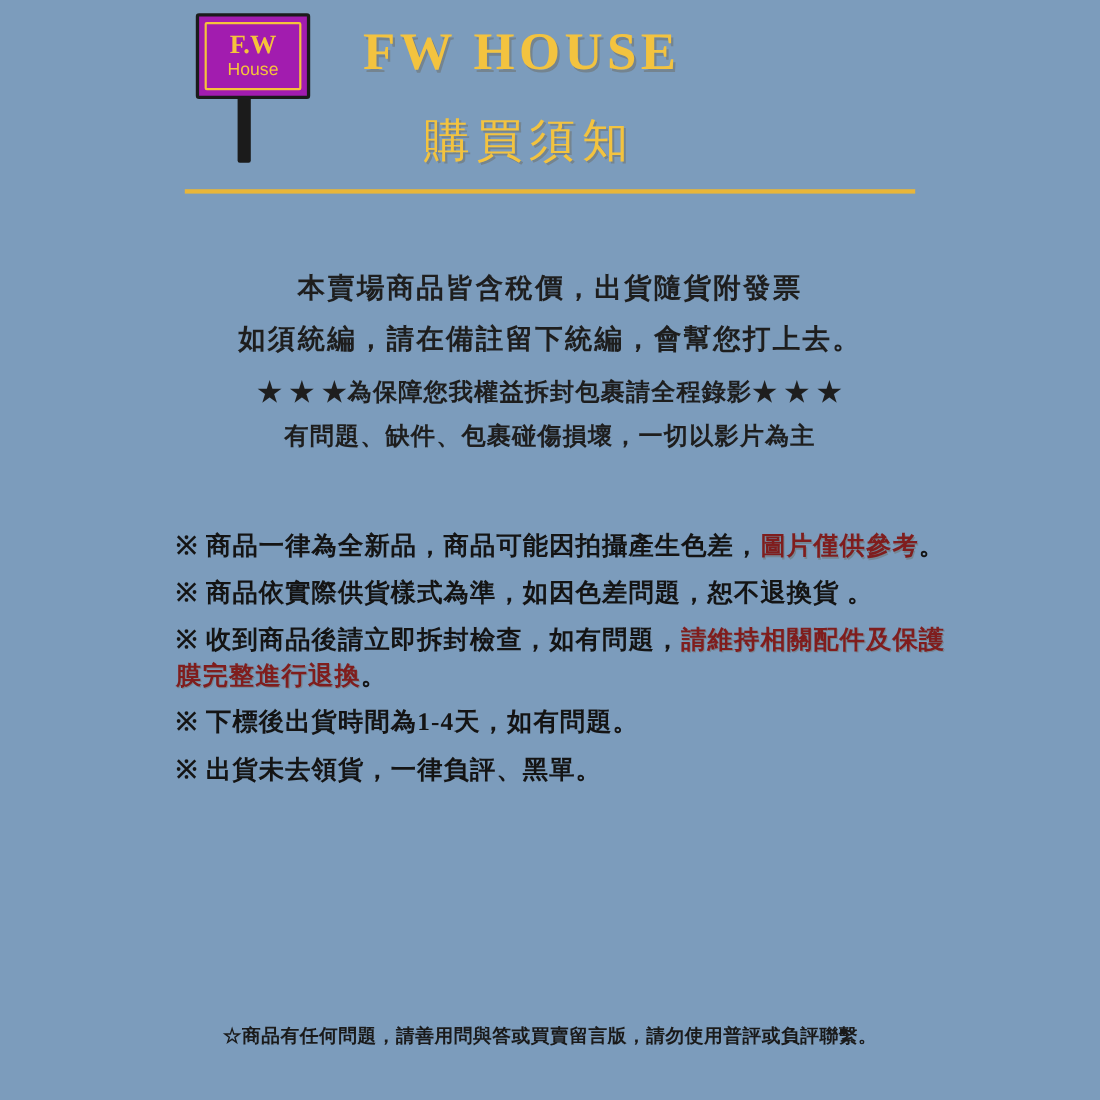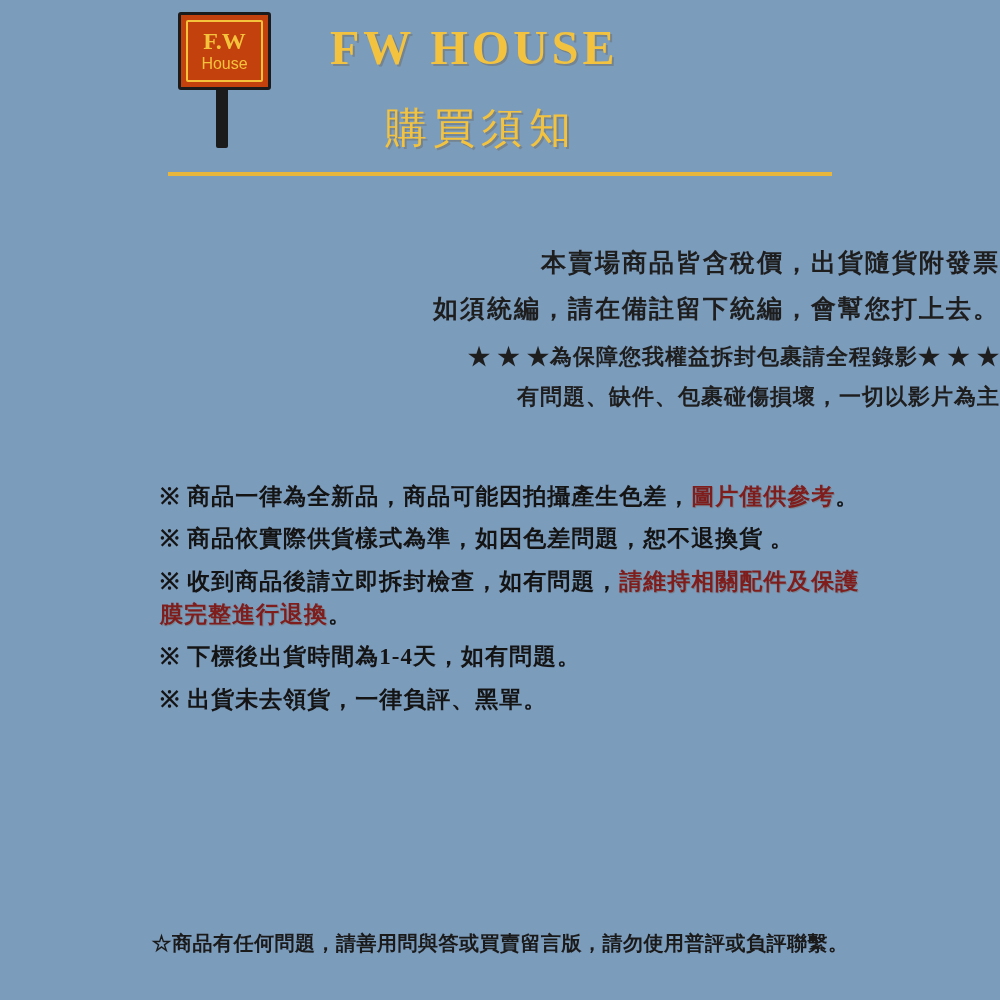--- a/index.html
+++ b/index.html
@@ -27,23 +27,23 @@
     position: absolute;
     left: 168px;
     top: 8px;
     width: 130px;
     height: 150px;
   }
   .logo-board {
     position: absolute;
     left: 10px;
     top: 4px;
-    width: 93px;
+    width: 104px;
     height: 78px;
-    background: #c2410c;
+    background: #a21caf;
     border: 3px solid #1b1b1b;
     border-radius: 3px;
     box-sizing: border-box;
   }
   .logo-inner {
     position: absolute;
     left: 5px;
     top: 5px;
     right: 5px;
     bottom: 5px;
@@ -123,21 +123,21 @@
     font-family: "Liberation Serif", serif;
     text-shadow: 1px 1px 0 rgba(120,20,10,0.25);
   }
 
   
   .intro {
     position: absolute;
     left: 0;
     top: 248px;
     width: 1000px;
-    text-align: right;
+    text-align: center;
     color: #1e1e1e;
     font-family: "Liberation Serif", serif;
   }
   .intro .l1 {
     font-size: 25px;
     font-weight: bold;
     letter-spacing: 2px;
     line-height: 1.2;
   }
   .intro .l2 {
@@ -188,21 +188,21 @@
 
   
   .footer {
     position: absolute;
     left: 0;
     top: 930px;
     width: 1000px;
     text-align: center;
     color: #1a1a1a;
     font-family: "Liberation Serif", serif;
-    font-size: 20px;
+    font-size: 17px;
     font-weight: bold;
     letter-spacing: 0.5px;
   }
 </style>
 </head>
 <body>
 
 <div class="page">
 
   <div class="logo-wrap">

